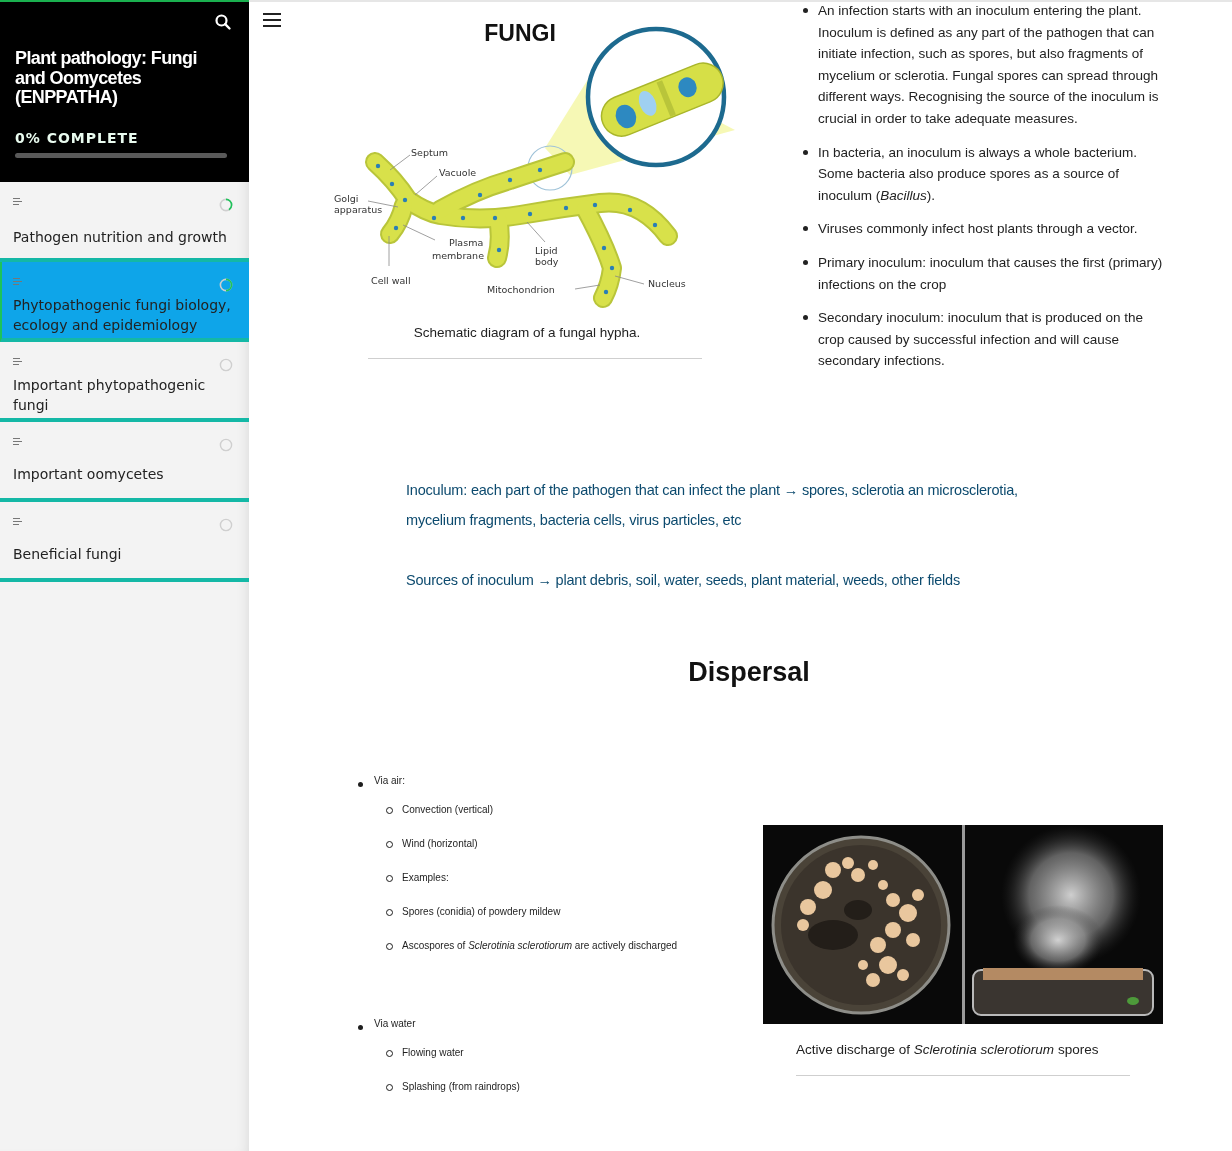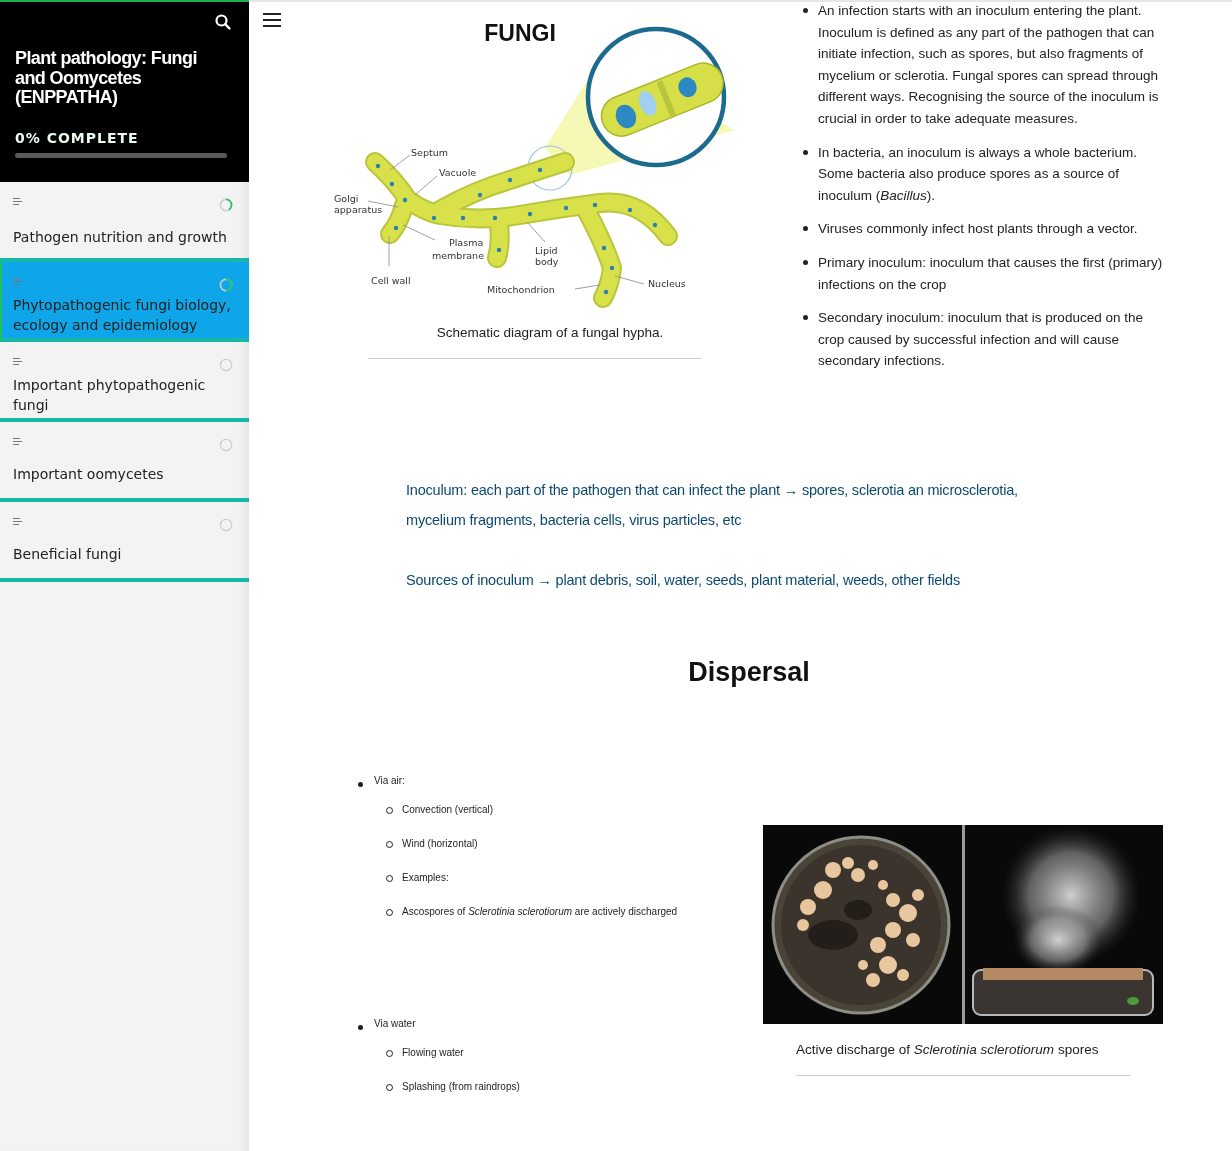--- a/index.html
+++ b/index.html
@@ -54,21 +54,21 @@
 
   
   .topline { position: absolute; left: 249px; top: 0; right: 0; height: 2px; background: #e6e6e6; }
   .menu-btn { position: absolute; left: 263px; top: 13px; width: 18px; height: 15px; cursor: pointer; }
   .menu-btn span { display: block; height: 2px; background: #222; margin-bottom: 4px; }
 
   .content { font-family: "Liberation Sans", sans-serif; color: #1e1e1e; }
 
   .fig1 { position: absolute; left: 322px; top: 10px; width: 420px; height: 310px; }
   .fig1-caption {
-    position: absolute; left: 383px; top: 325px; width: 334px; text-align: center;
+    position: absolute; left: 360px; top: 325px; width: 334px; text-align: center;
     font-size: 13.5px; color: #222;
   }
   .fig1-rule { position: absolute; left: 368px; top: 358px; width: 334px; height: 1px; background: #cfcfcf; }
 
   .right-bullets {
     position: absolute; left: 798px; top: 0; width: 370px; list-style: none;
     font-size: 13.5px; line-height: 21.6px; color: #222;
   }
   .right-bullets li { position: relative; padding-left: 20px; margin-bottom: 12px; }
   .right-bullets li::before {
@@ -283,20 +283,21 @@
 
   <h2 class="h-dispersal">Dispersal</h2>
 
   <ul class="dlist" style="top:775px">
     <li>
       <span>Via air:</span>
       <ul class="sublist">
         <li>Convection (vertical)</li>
         <li>Wind (horizontal)</li>
         <li>Examples:</li>
+        <li>Spores (conidia) of powdery mildew</li>
         <li><span>Ascospores of </span><em>Sclerotinia sclerotiorum</em><span> are actively discharged</span></li>
       </ul>
     </li>
   </ul>
 
   <ul class="dlist" style="top:1018px">
     <li>
       <span>Via water</span>
       <ul class="sublist">
         <li>Flowing water</li>

